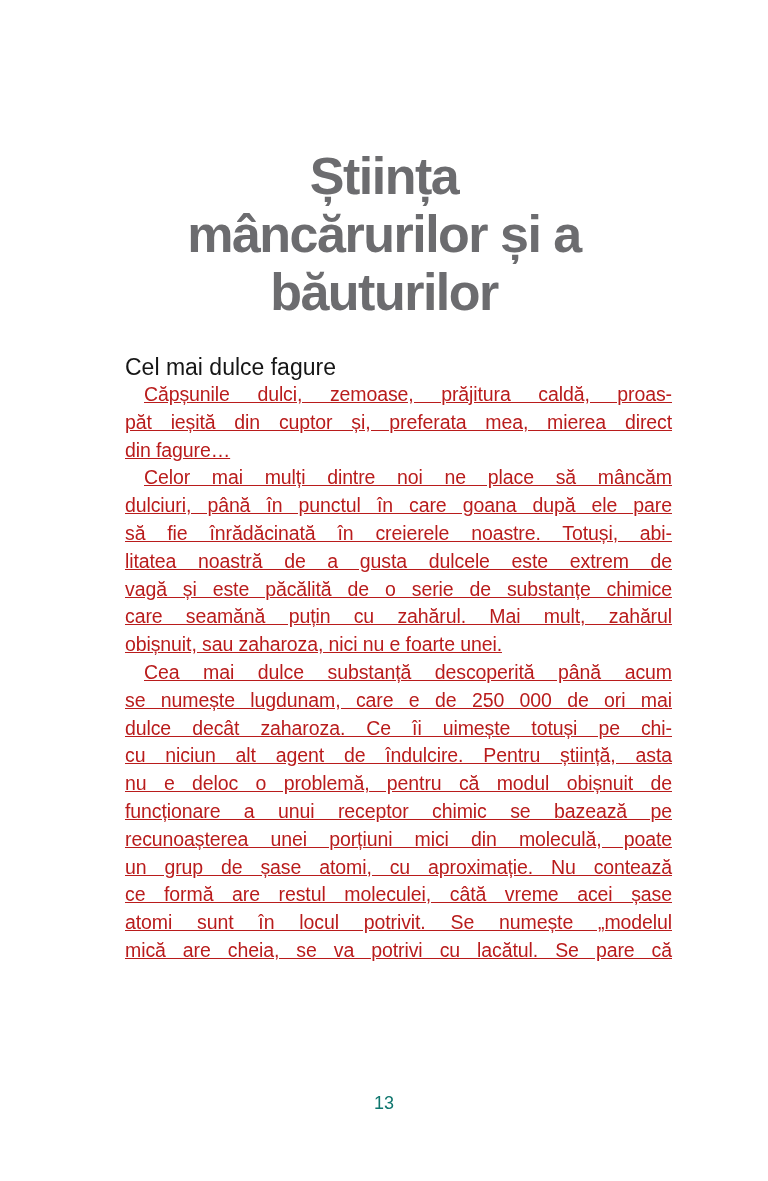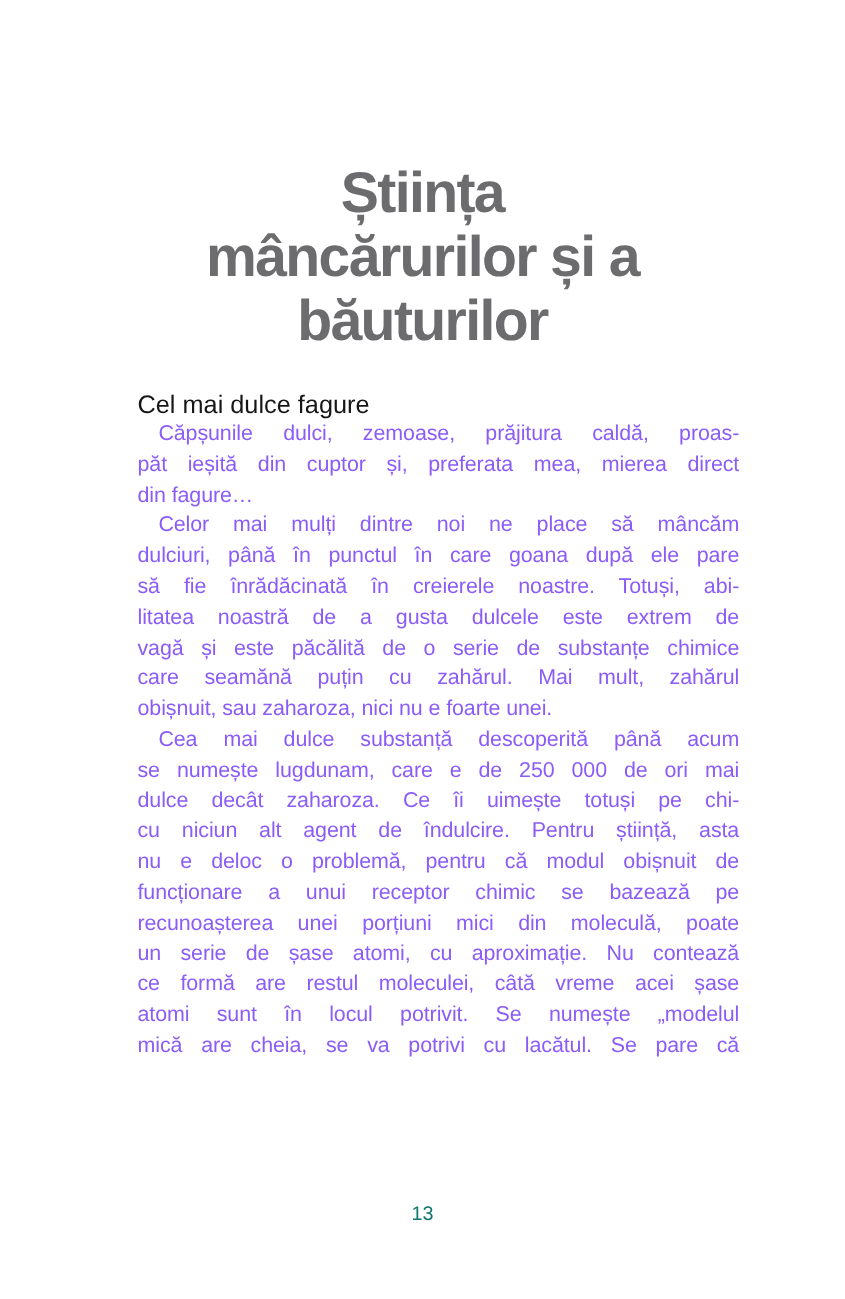--- a/index.html
+++ b/index.html
@@ -42,21 +42,22 @@
     color: #161616;
   }
   .body-text {
     position: absolute;
     top: 381px;
     left: 125px;
     width: 547px;
     font-size: 19.5px;
     line-height: 27.8px;
     letter-spacing: -0.1px;
-    color: #8b5cf6;
+    color: #b91c1c;
+    text-decoration: underline;
   }
   .para .line {
     text-align: justify;
     text-align-last: justify;
   }
   .para .line.last {
     text-align-last: left;
   }
   .para .line:first-child {
     text-indent: 19px;
@@ -100,21 +101,21 @@
         <div class="line last">obișnuit, sau zaharoza, nici nu e foarte unei.</div>
       </div>
       <div class="para">
         <div class="line">Cea mai dulce substanță descoperită până acum</div>
         <div class="line">se numește lugdunam, care e de 250 000 de ori mai</div>
         <div class="line">dulce decât zaharoza. Ce îi uimește totuși pe chi-</div>
         <div class="line">cu niciun alt agent de îndulcire. Pentru știință, asta</div>
         <div class="line">nu e deloc o problemă, pentru că modul obișnuit de</div>
         <div class="line">funcționare a unui receptor chimic se bazează pe</div>
         <div class="line">recunoașterea unei porțiuni mici din moleculă, poate</div>
-        <div class="line">un serie de șase atomi, cu aproximație. Nu contează</div>
+        <div class="line">un grup de șase atomi, cu aproximație. Nu contează</div>
         <div class="line">ce formă are restul moleculei, câtă vreme acei șase</div>
         <div class="line">atomi sunt în locul potrivit. Se numește „modelul</div>
         <div class="line">mică are cheia, se va potrivi cu lacătul. Se pare că</div>
       </div>
     </div>
 
   <div class="page-number">13</div>
 
 </div>
 

